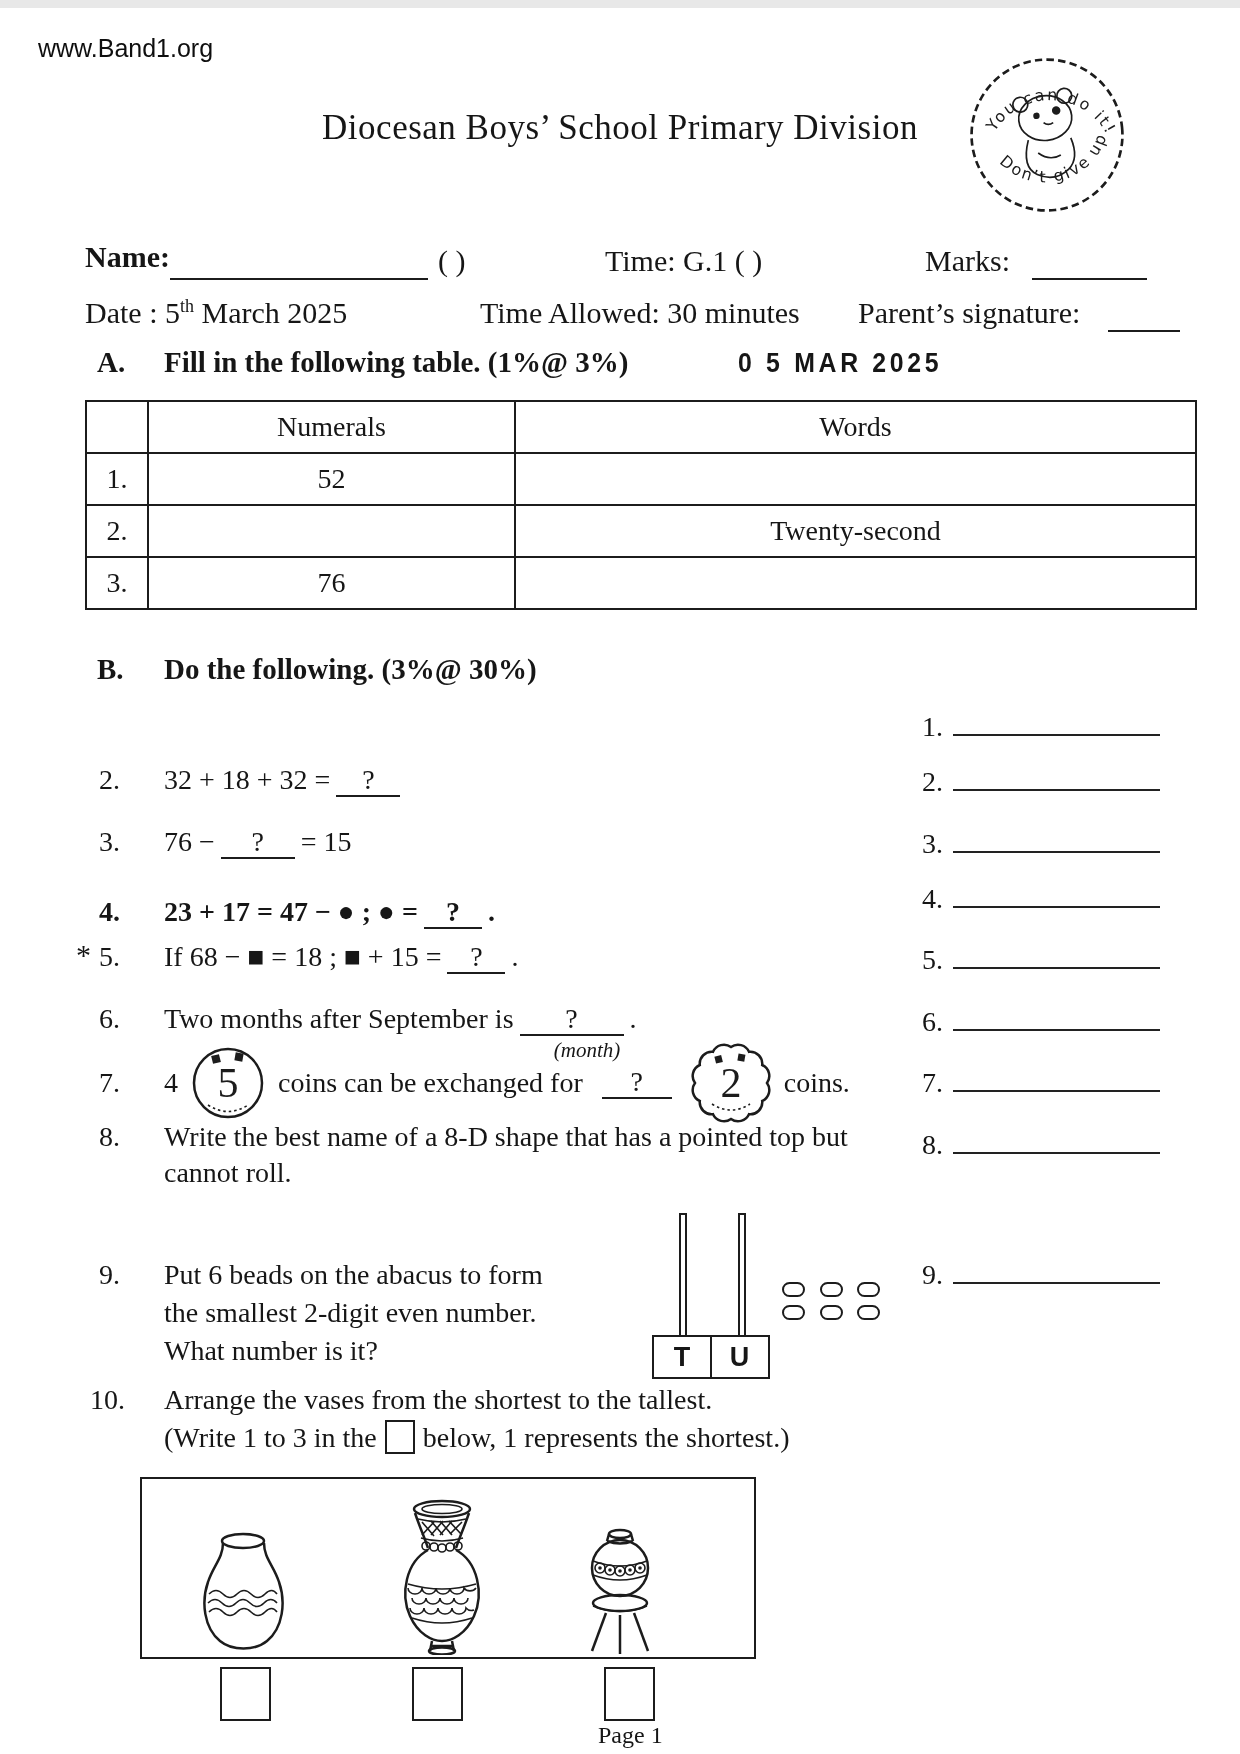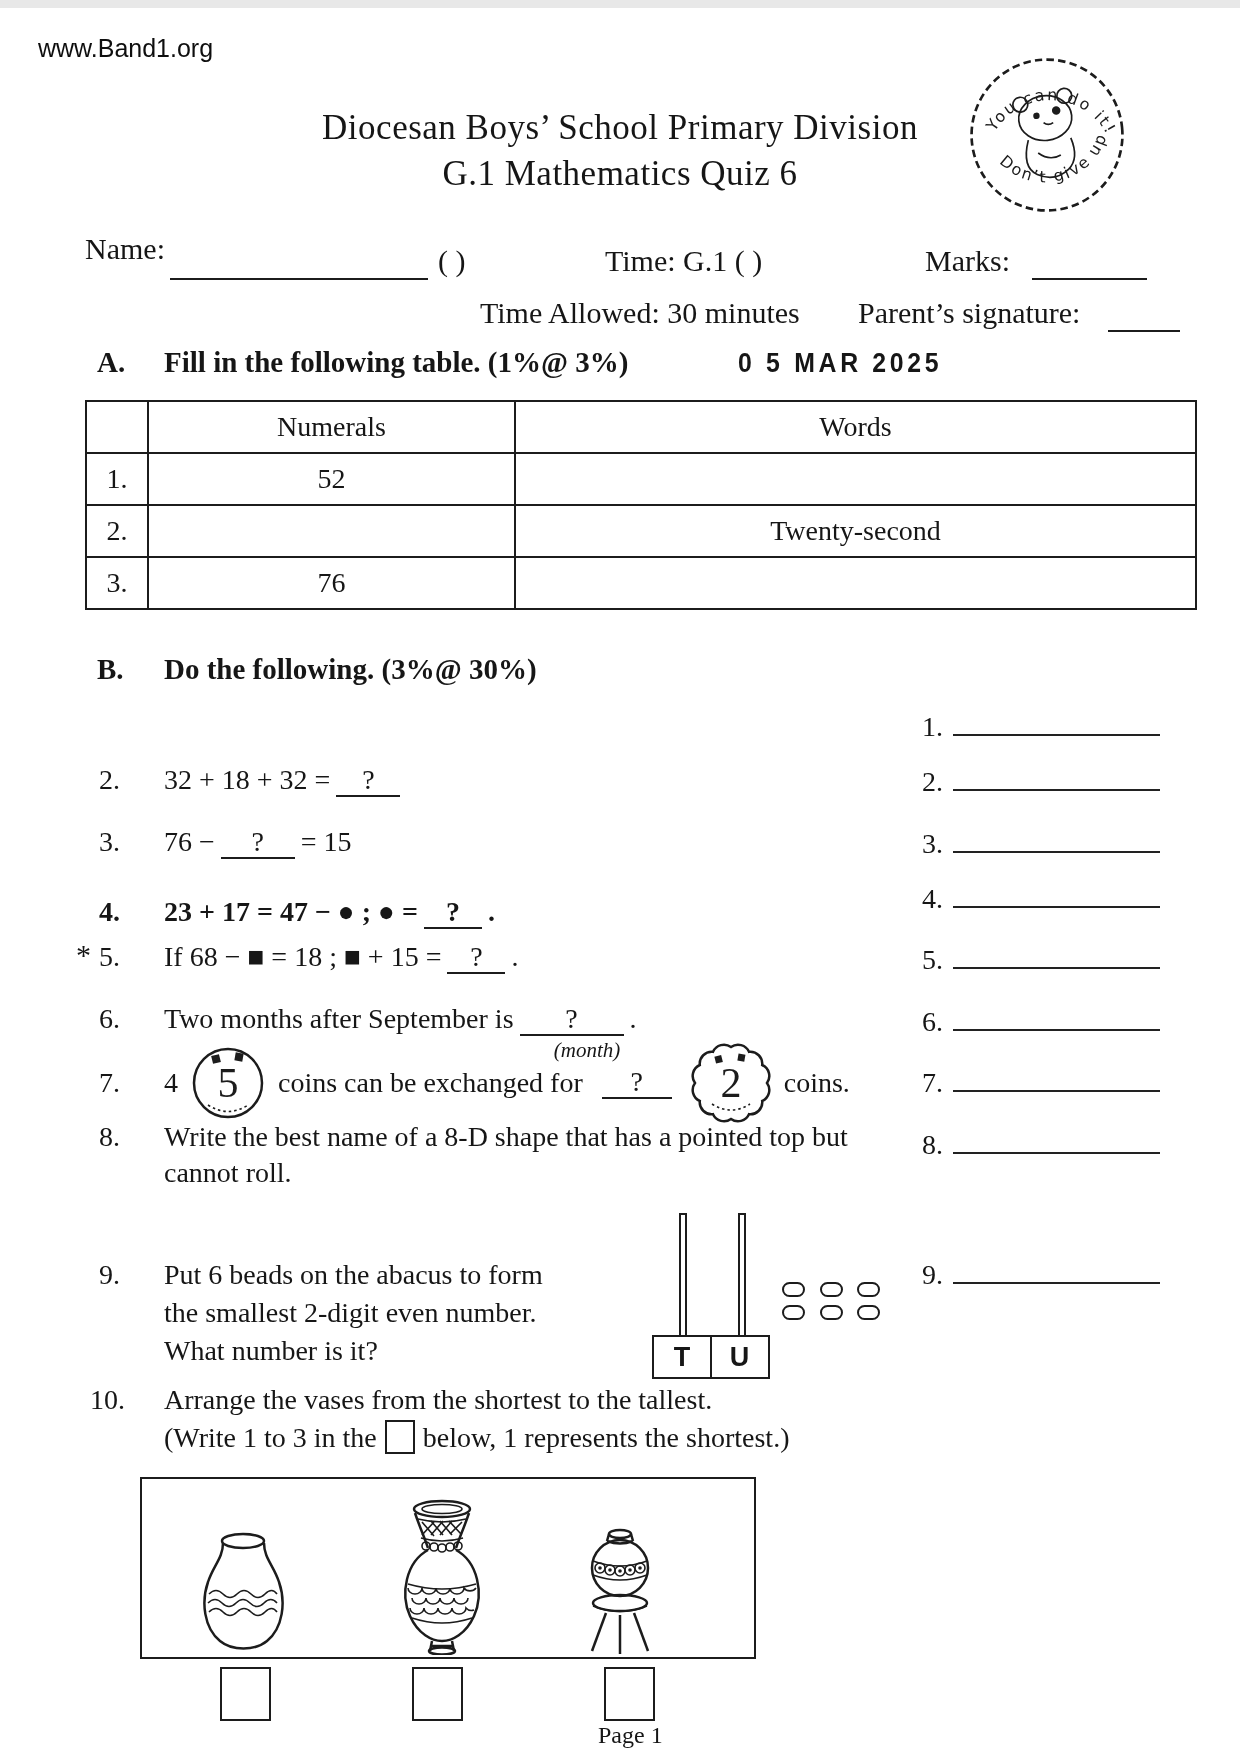--- a/index.html
+++ b/index.html
@@ -42,21 +42,20 @@
   svg .ink-fill{fill:#1c1c1c;stroke:none;}
 </style>
 </head>
 <body>
 
 <div class="page">
 
   <div class="abs site sans" style="left:38px;top:26px;">www.Band1.org</div>
 
   <div class="abs title" style="top:100px;">Diocesan Boys’ School Primary Division</div>
-  <div class="abs title" style="top:146px;">G.1 Mathematics Quiz 6</div>
 
   <svg class="abs" style="left:962px;top:42px;transform:rotate(-6deg);" width="170" height="170" viewBox="0 0 160 160">
     <circle cx="80" cy="80" r="71" class="ink" stroke-dasharray="7 4"></circle>
     <defs>
       <path id="arcTop" d="M 22,92 A 60,60 0 0 1 138,92"></path>
       <path id="arcBot" d="M 24,86 A 60,60 0 0 0 136,86"></path>
     </defs>
     <text font-family="DejaVu Sans, sans-serif" font-size="15" letter-spacing="2" fill="#1c1c1c">
       <textPath href="#arcTop" startOffset="14%">You can do it!</textPath>
     </text>
@@ -68,27 +67,30 @@
       <circle cx="58" cy="49" r="7" class="ink-thin"></circle>
       <circle cx="100" cy="45" r="7" class="ink-thin"></circle>
       <circle cx="72" cy="61" r="3" class="ink-fill"></circle>
       <circle cx="91" cy="58" r="4" class="ink-fill"></circle>
       <path d="M78,68 q4,4 9,1" class="ink-thin"></path>
       <path d="M62,83 q-9,25 5,33 q16,9 30,-2 q11,-9 5,-29" class="ink-thin"></path>
       <path d="M70,96 q10,9 21,4" class="ink-thin"></path>
     </g>
   </svg>
 
-  <div class="abs row-lg" style="left:85px;top:224px;">Name:</div>
+  <div class="abs row-lg" style="left:85px;top:232px;font-weight:bold;">Name:</div>
   <div class="abs uline" style="left:170px;top:270px;width:258px;"></div>
   <div class="abs row-lg" style="left:438px;top:236px;">(      )</div>
   <div class="abs row-lg" style="left:605px;top:236px;">Time: G.1 (    )</div>
   <div class="abs row-lg" style="left:925px;top:236px;">Marks:</div>
   <div class="abs uline" style="left:1032px;top:270px;width:115px;"></div>
 
+  <div class="abs row-lg" style="left:85px;top:288px;">
+    <span>Date : 5</span><sup style="font-size:18px;">th</sup><span> March 2025</span>
+  </div>
   <div class="abs row-lg" style="left:480px;top:288px;">Time Allowed: 30 minutes</div>
   <div class="abs row-lg" style="left:858px;top:288px;">Parent’s signature:</div>
   <div class="abs uline" style="left:1108px;top:322px;width:72px;"></div>
 
   <div class="abs sec-head" style="left:97px;top:338px;">A.</div>
   <div class="abs sec-head" style="left:164px;top:338px;">Fill in the following table. (1%@ 3%)</div>
   <div class="abs chop sans" style="left:738px;top:340px;">0 5 MAR 2025</div>
 
   <table class="fill abs" style="left:85px;top:392px;">
     <colgroup>

